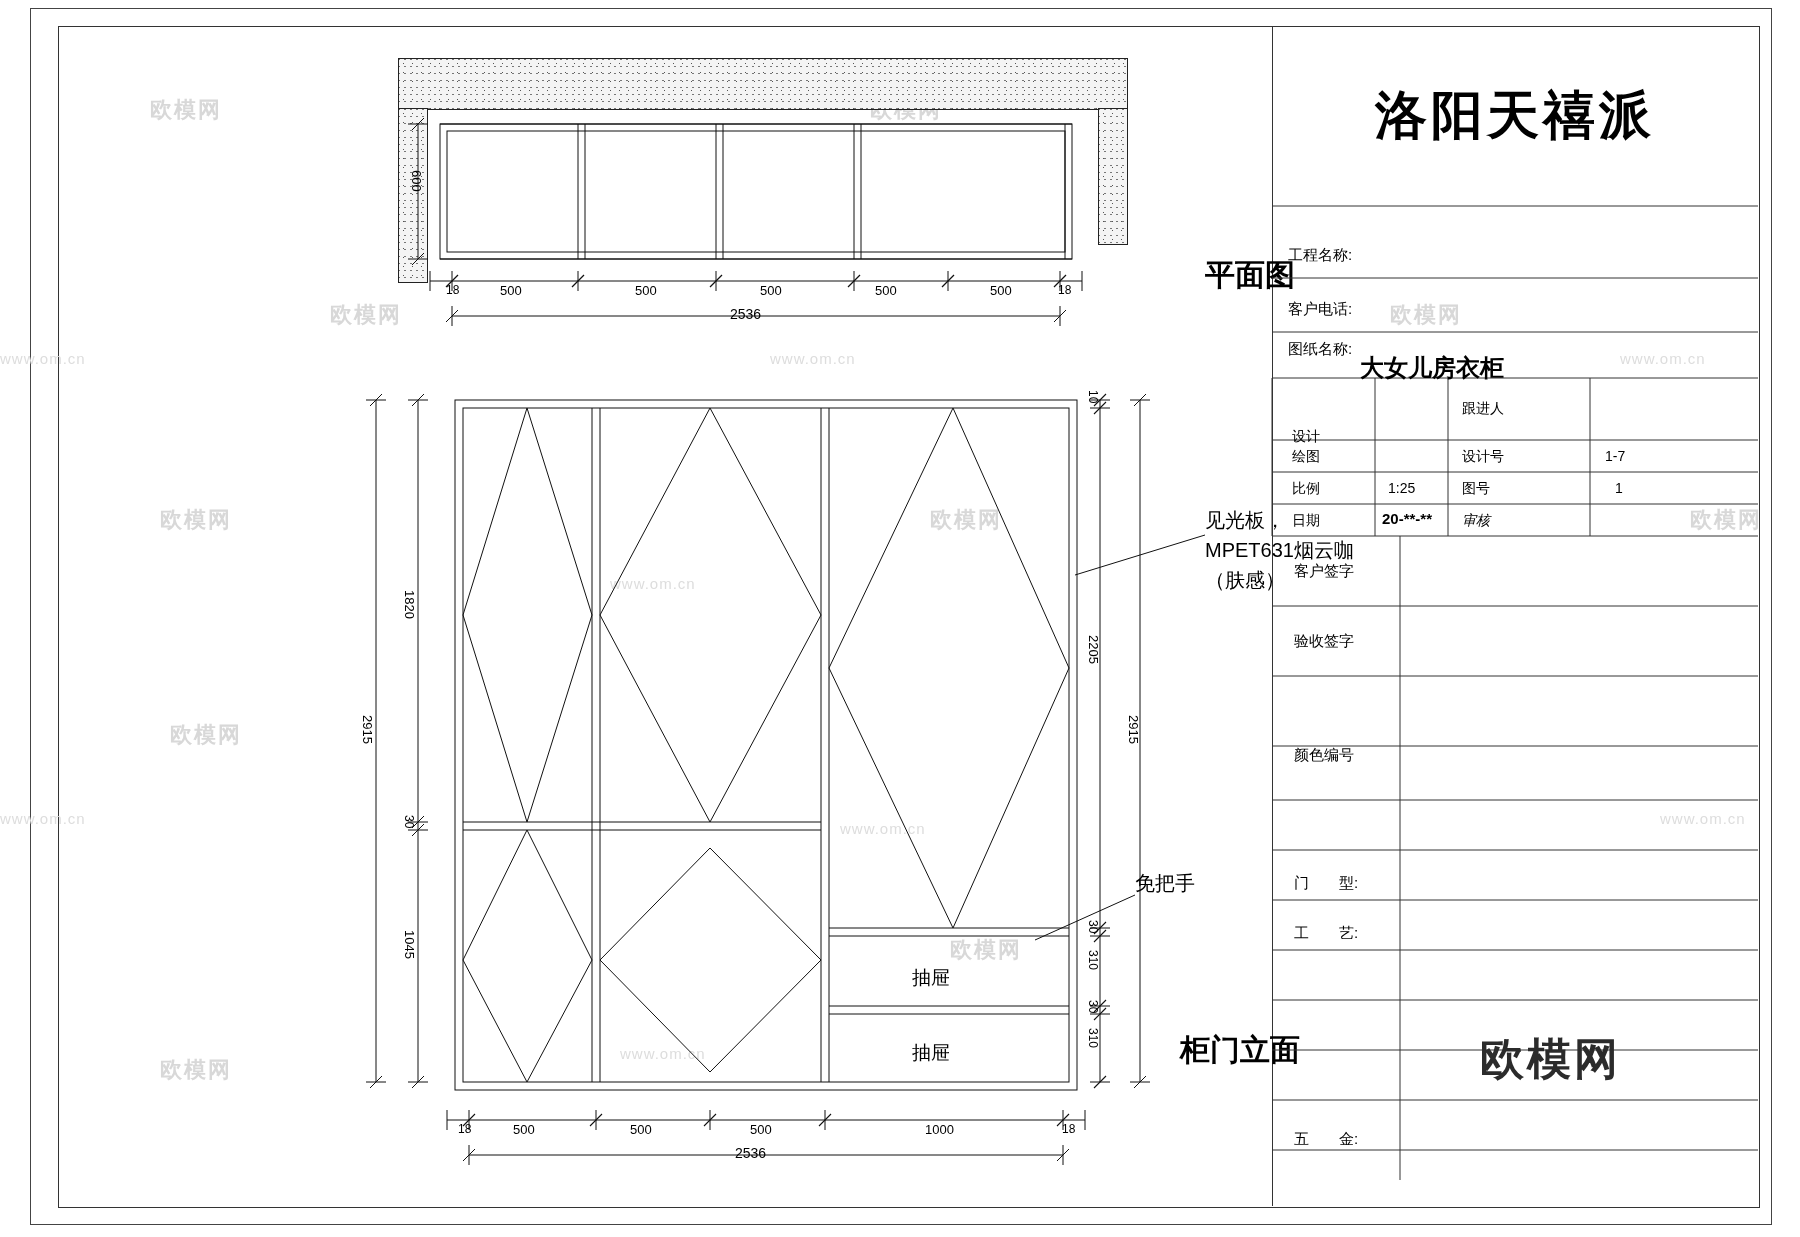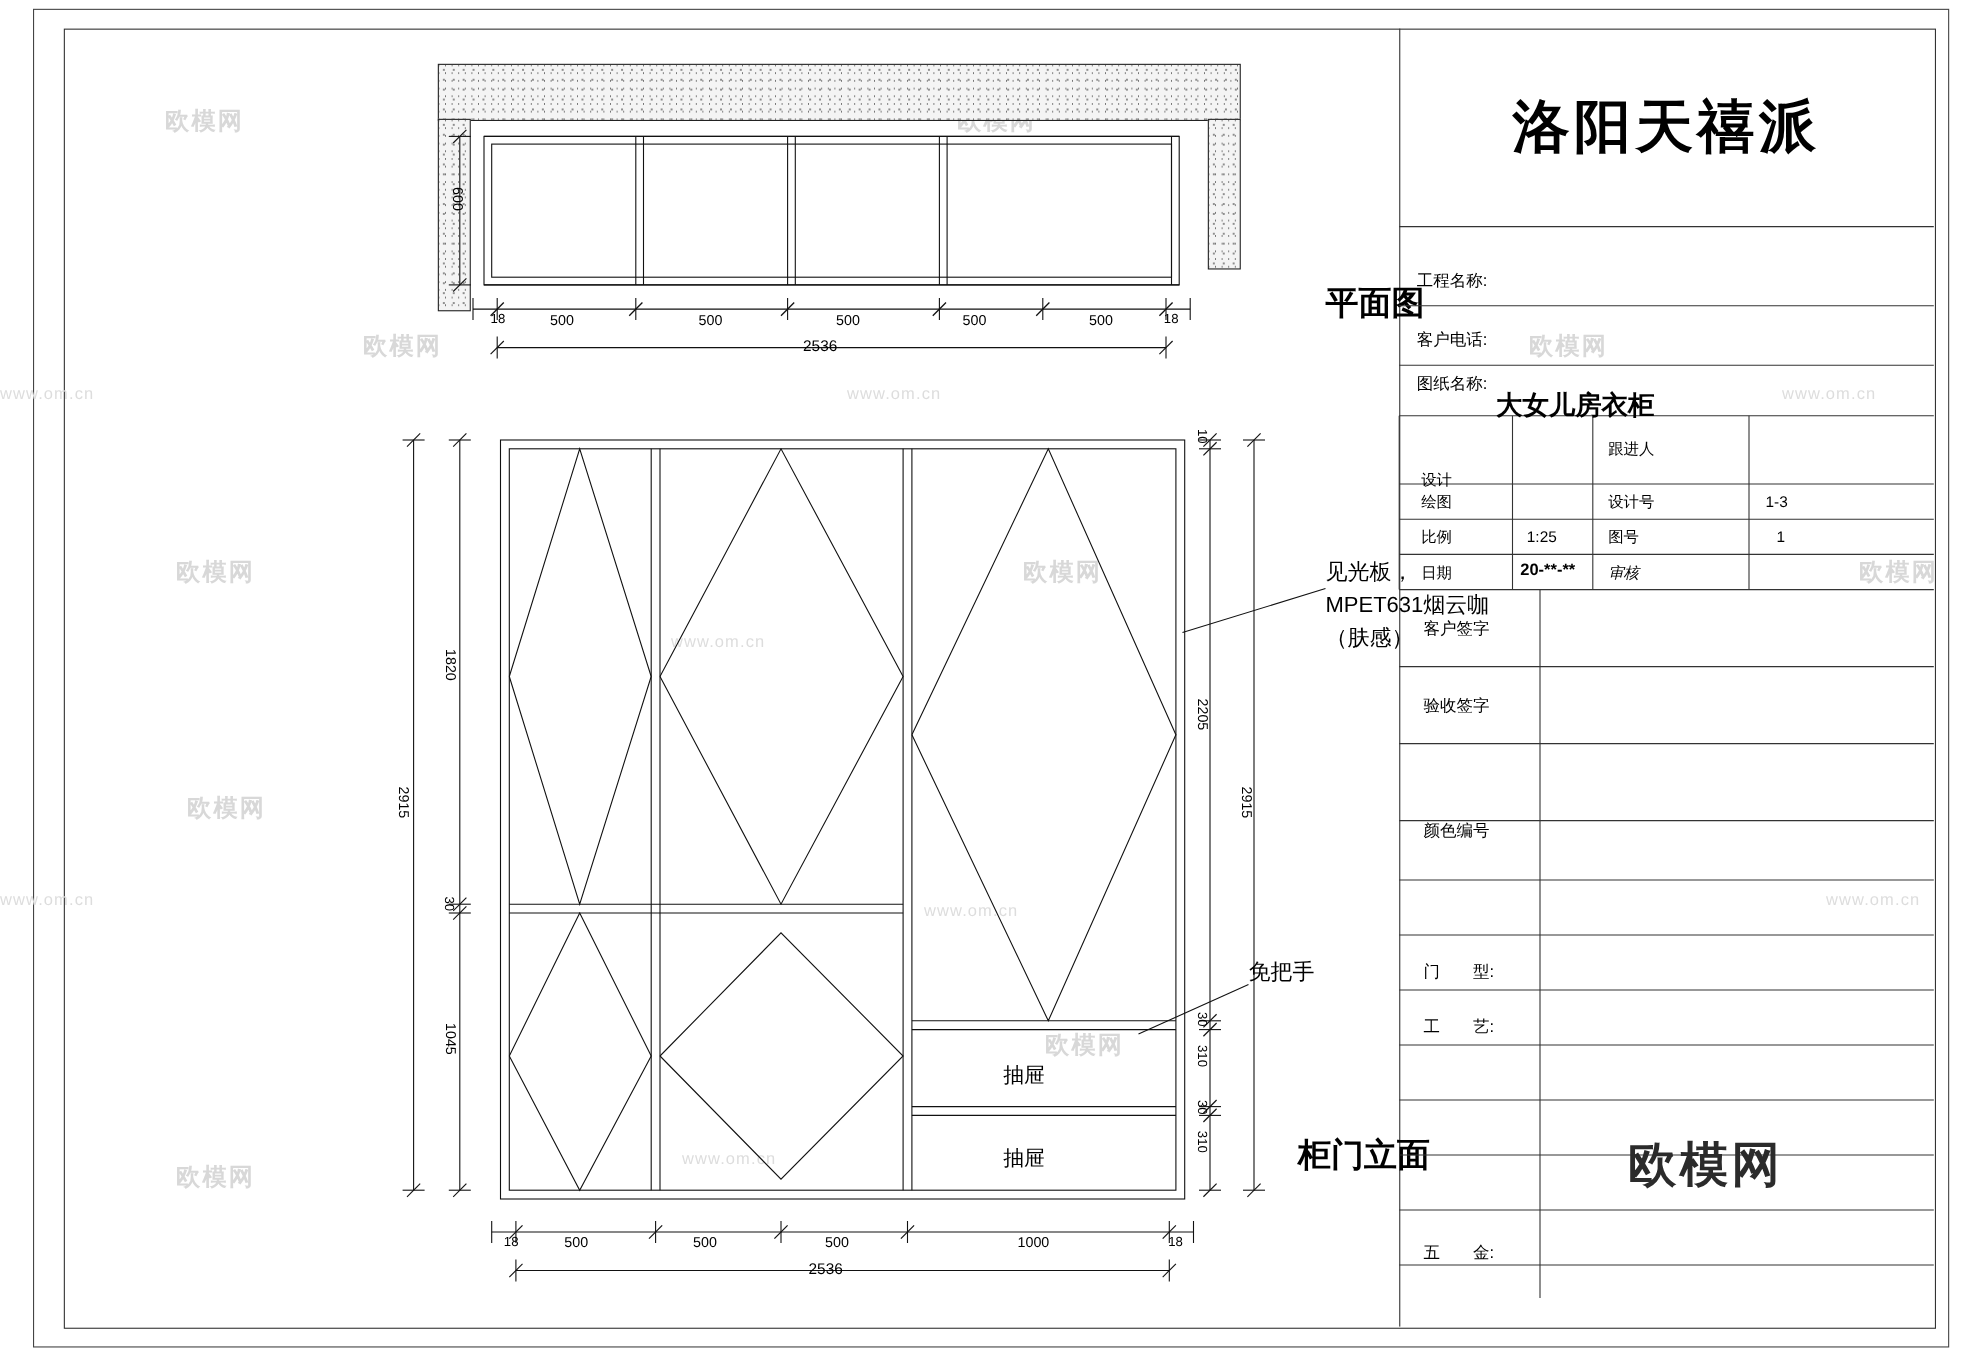--- a/index.html
+++ b/index.html
@@ -335,21 +335,21 @@
   <div class="txt" style="left:1360px;top:352px;font-size:24px;font-weight:bold;">大女儿房衣柜</div>
 
   <div class="txt label-sm" style="left:1292px;top:400px;margin-top:28px;">设计</div>
   <div class="txt label-sm" style="left:1390px;top:400px;"></div>
   <div class="txt label-sm" style="left:1462px;top:400px;">跟进人</div>
   <div class="txt label-sm" style="left:1600px;top:400px;"></div>
 
   <div class="txt label-sm" style="left:1292px;top:448px;">绘图</div>
   <div class="txt label-sm" style="left:1390px;top:448px;"></div>
   <div class="txt label-sm" style="left:1462px;top:448px;">设计号</div>
-  <div class="txt label-sm" style="left:1605px;top:448px;">1-3</div>
+  <div class="txt label-sm" style="left:1605px;top:448px;">1-7</div>
 
   <div class="txt label-sm" style="left:1292px;top:480px;">比例</div>
   <div class="txt label-sm" style="left:1388px;top:480px;">1:25</div>
   <div class="txt label-sm" style="left:1462px;top:480px;">图号</div>
   <div class="txt label-sm" style="left:1615px;top:480px;">1</div>
 
   <div class="txt label-sm" style="left:1292px;top:512px;">日期</div>
   <div class="txt" style="left:1382px;top:510px;font-size:15px;font-weight:bold;">20-**-**</div>
   <div class="txt label-sm" style="left:1462px;top:512px;font-style:italic;">审核</div>
   <div class="txt label-sm" style="left:1605px;top:512px;"></div>

